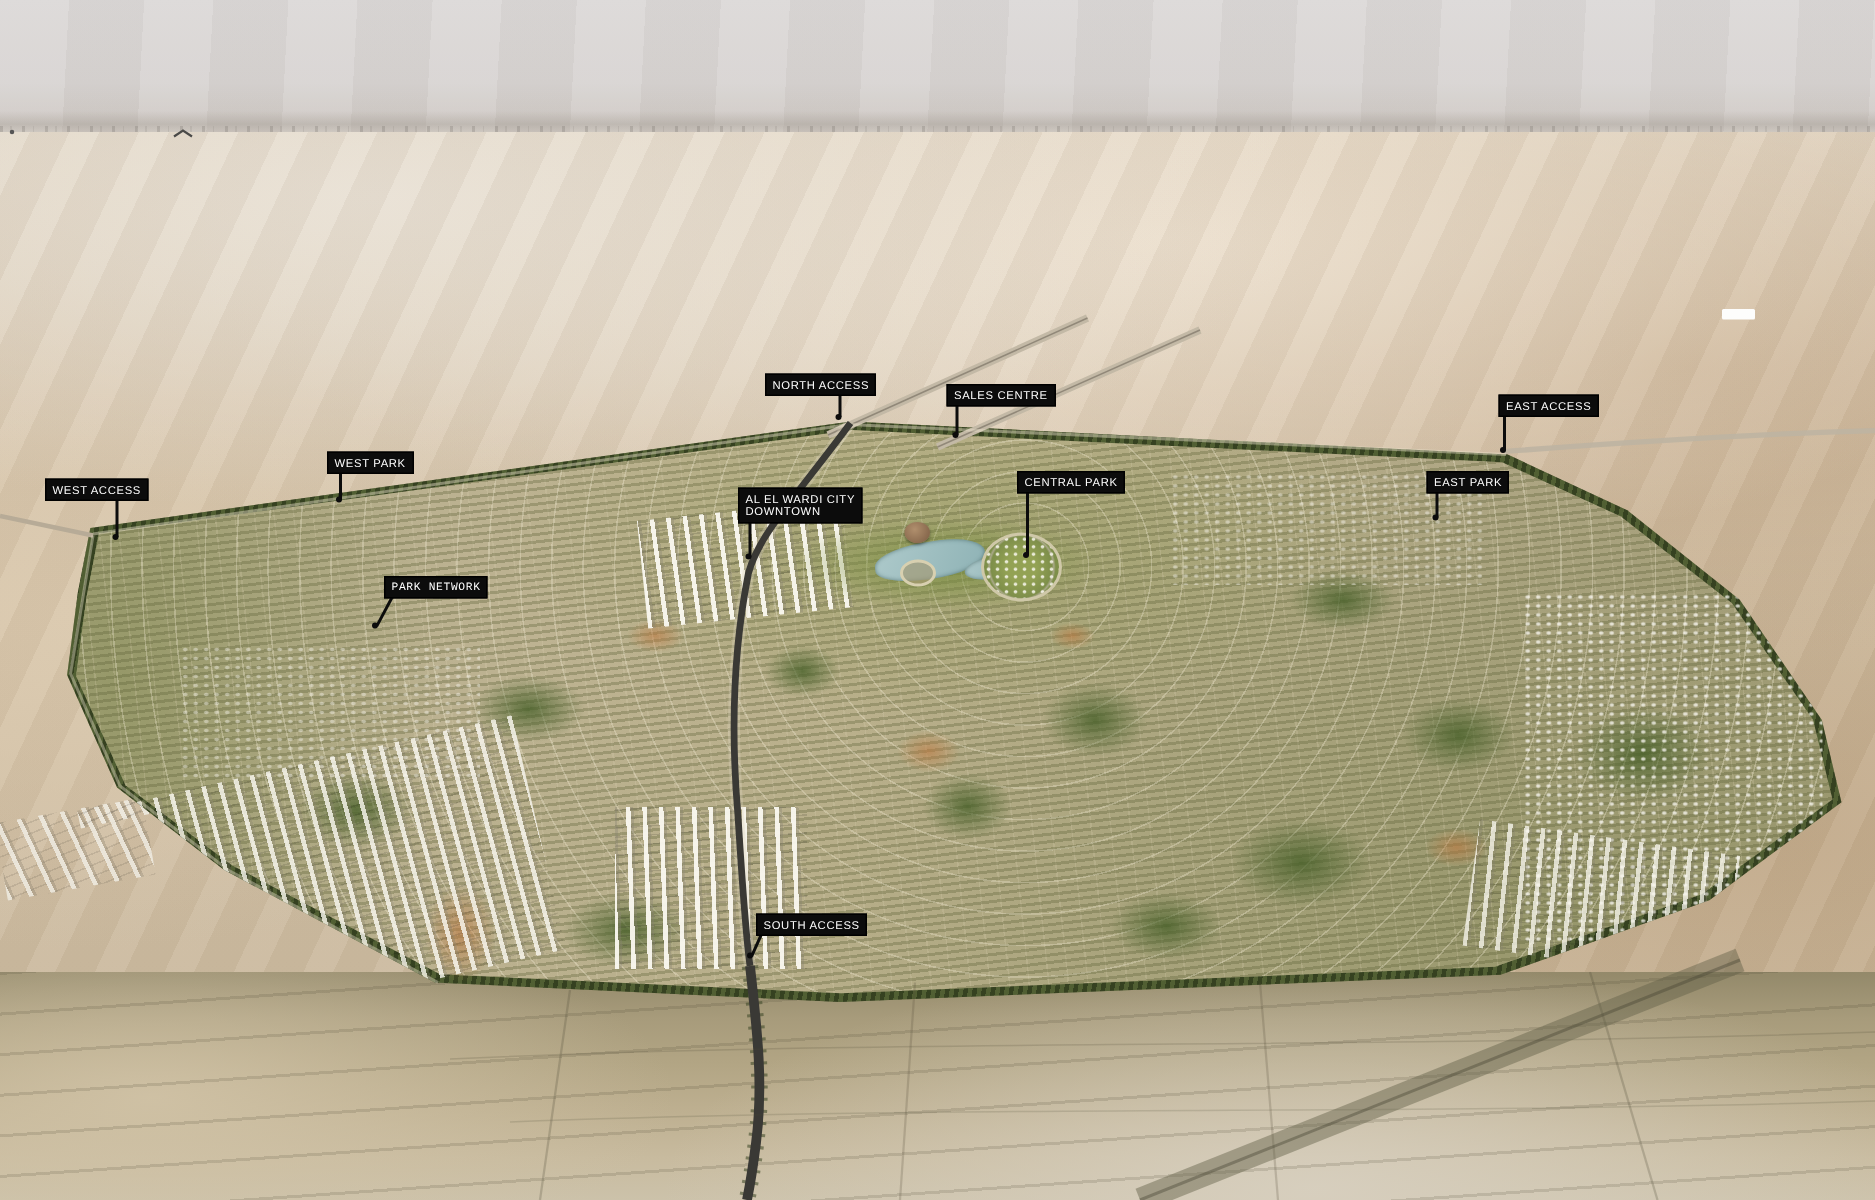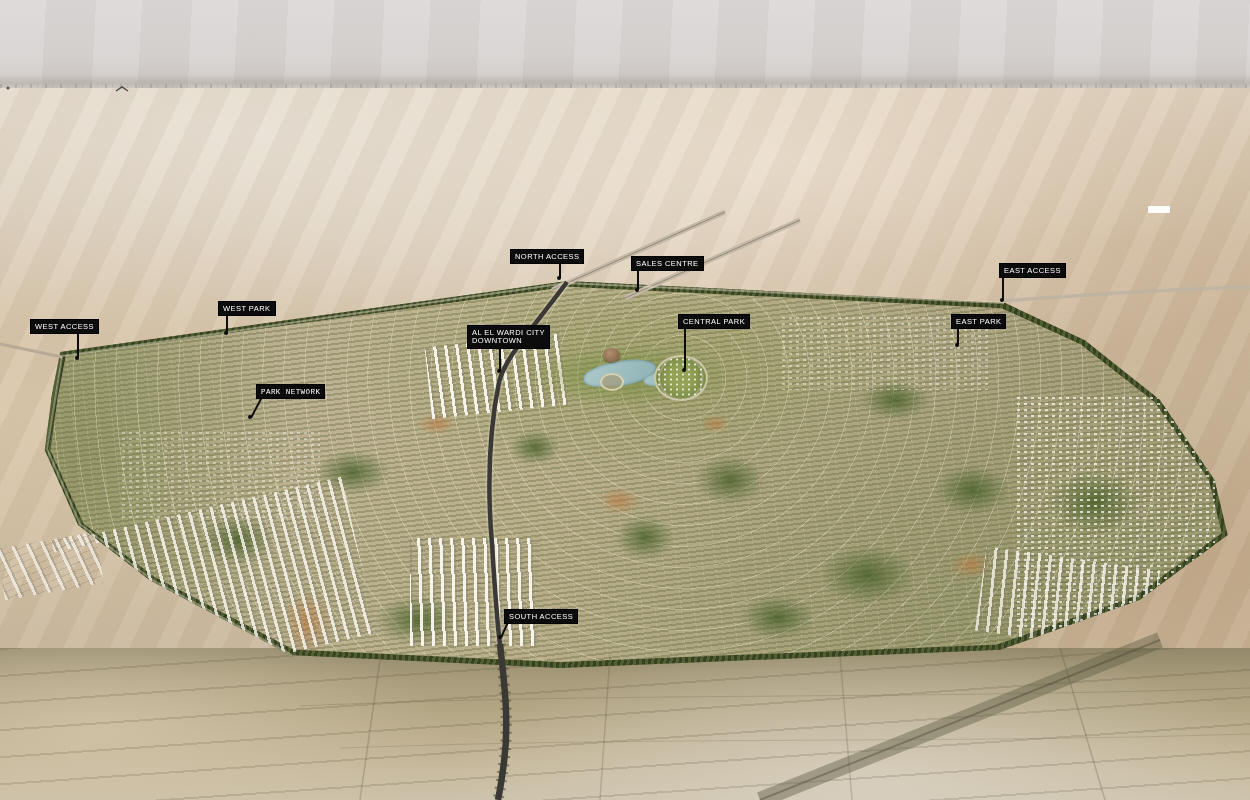--- a/index.html
+++ b/index.html
@@ -204,21 +204,21 @@
     <div class="ldot" style="left:557px;top:276px;"></div>
   </div>
 
   <div>
     <div class="tag" style="left:631px;top:256px;">SALES CENTRE</div>
     <div class="leader" style="left:637px;top:269px;height:21px;"></div>
     <div class="ldot" style="left:635px;top:288px;"></div>
   </div>
 
   <div>
-    <div class="tag" style="left:467px;top:325px;">
+    <div class="tag" style="left:492px;top:325px;">
       <div>AL EL WARDI CITY</div>
       <div>DOWNTOWN</div>
     </div>
     <div class="leader" style="left:499px;top:347px;height:24px;"></div>
     <div class="ldot" style="left:497px;top:369px;"></div>
   </div>
 
   <div>
     <div class="tag" style="left:678px;top:314px;">CENTRAL PARK</div>
     <div class="leader" style="left:684px;top:327px;height:43px;"></div>

